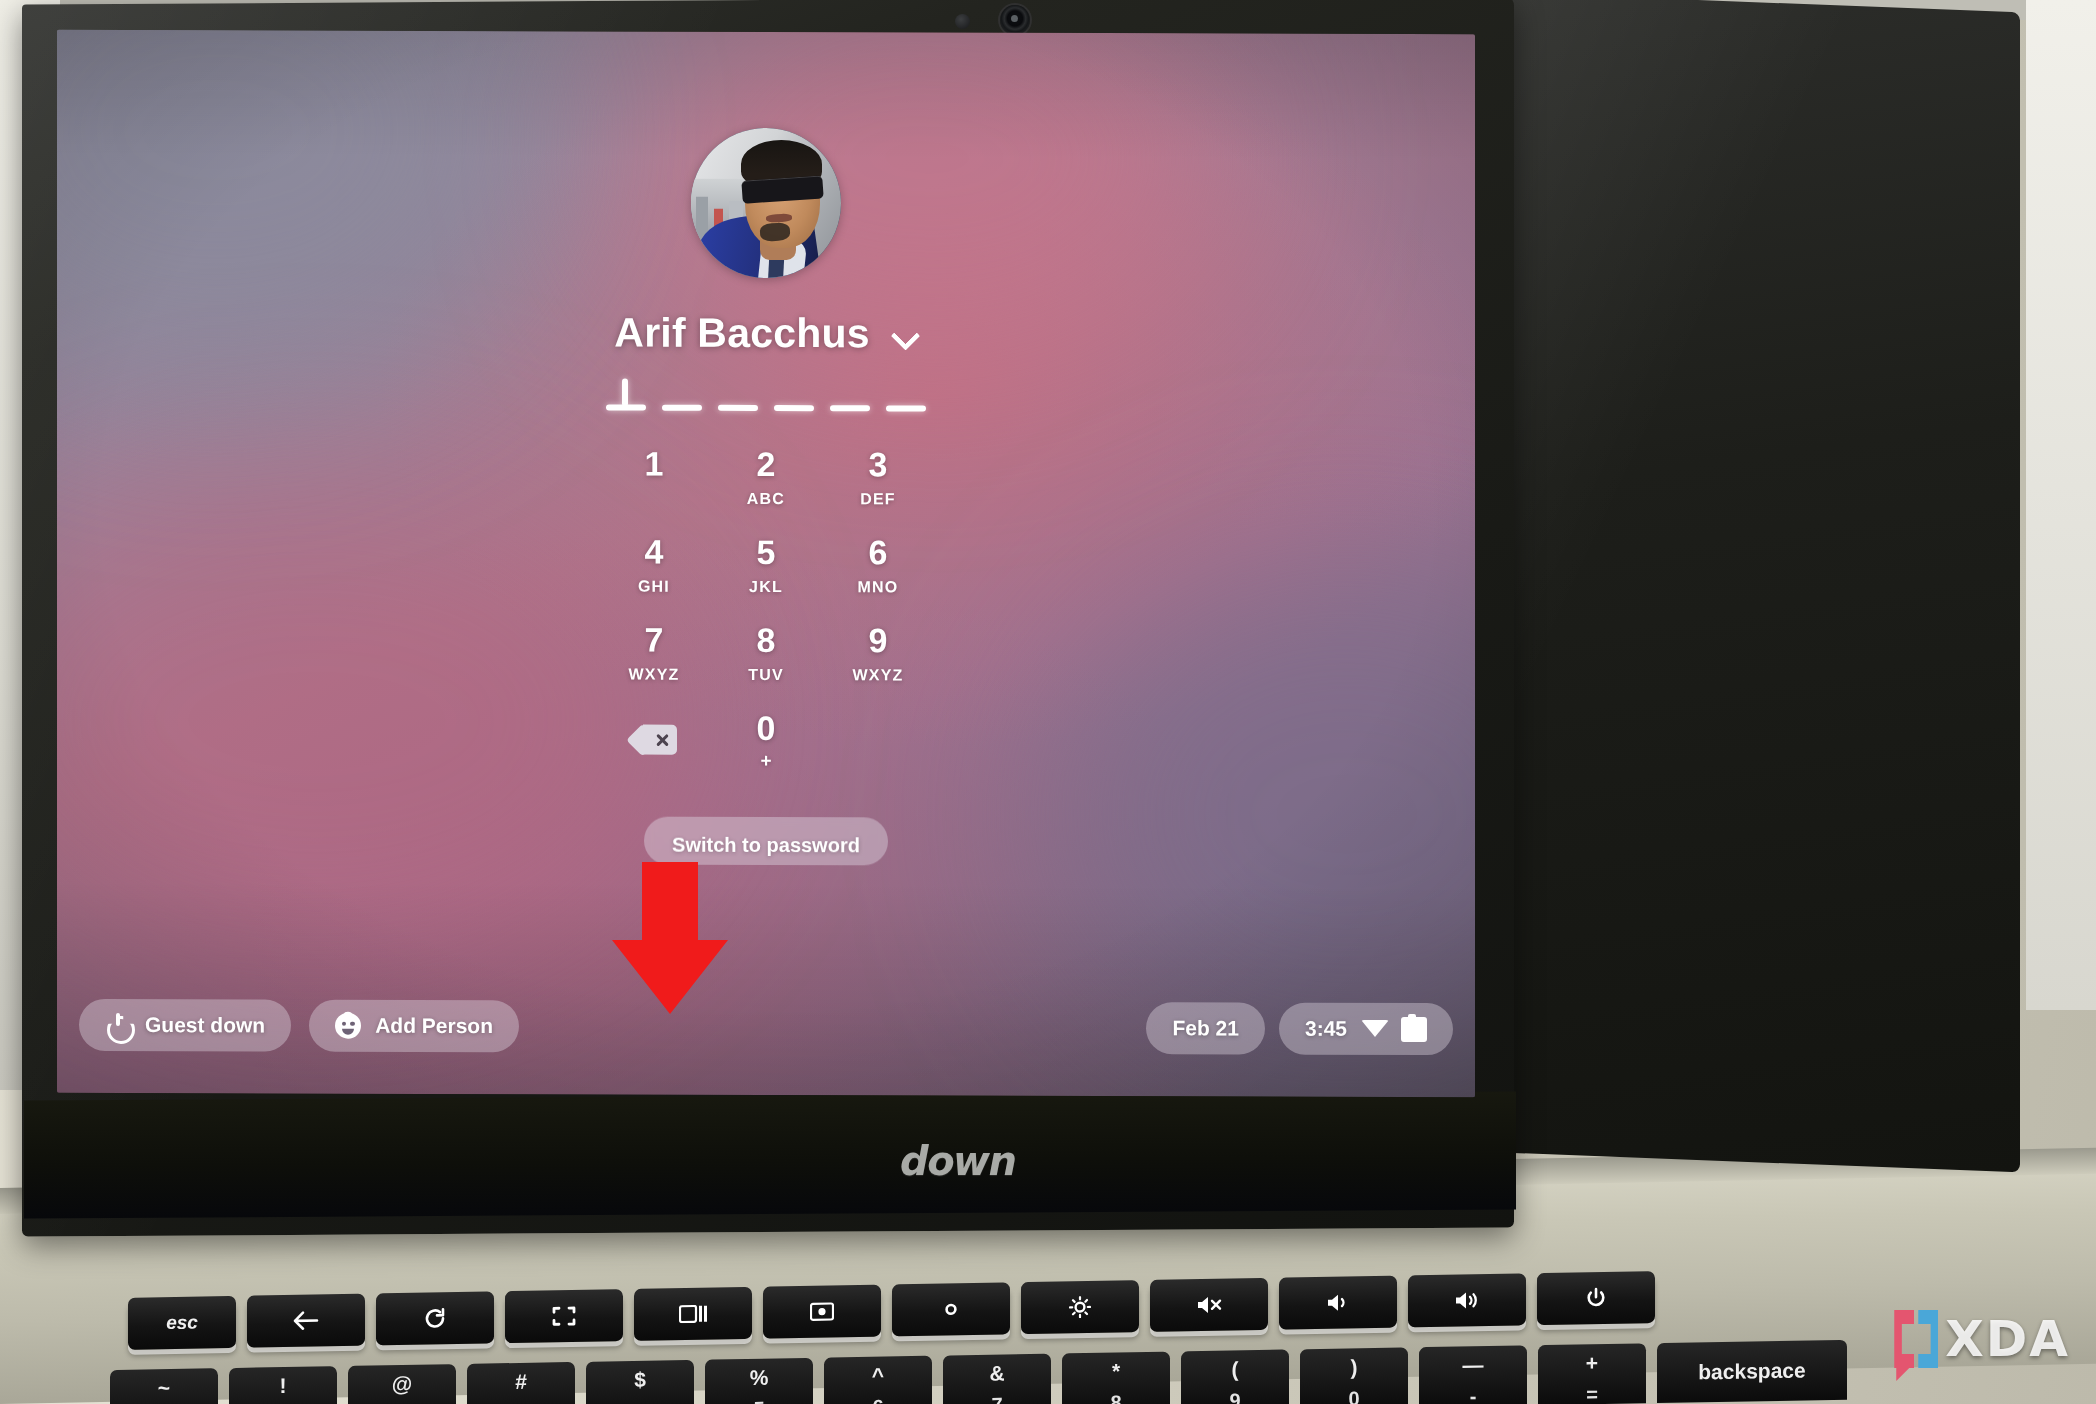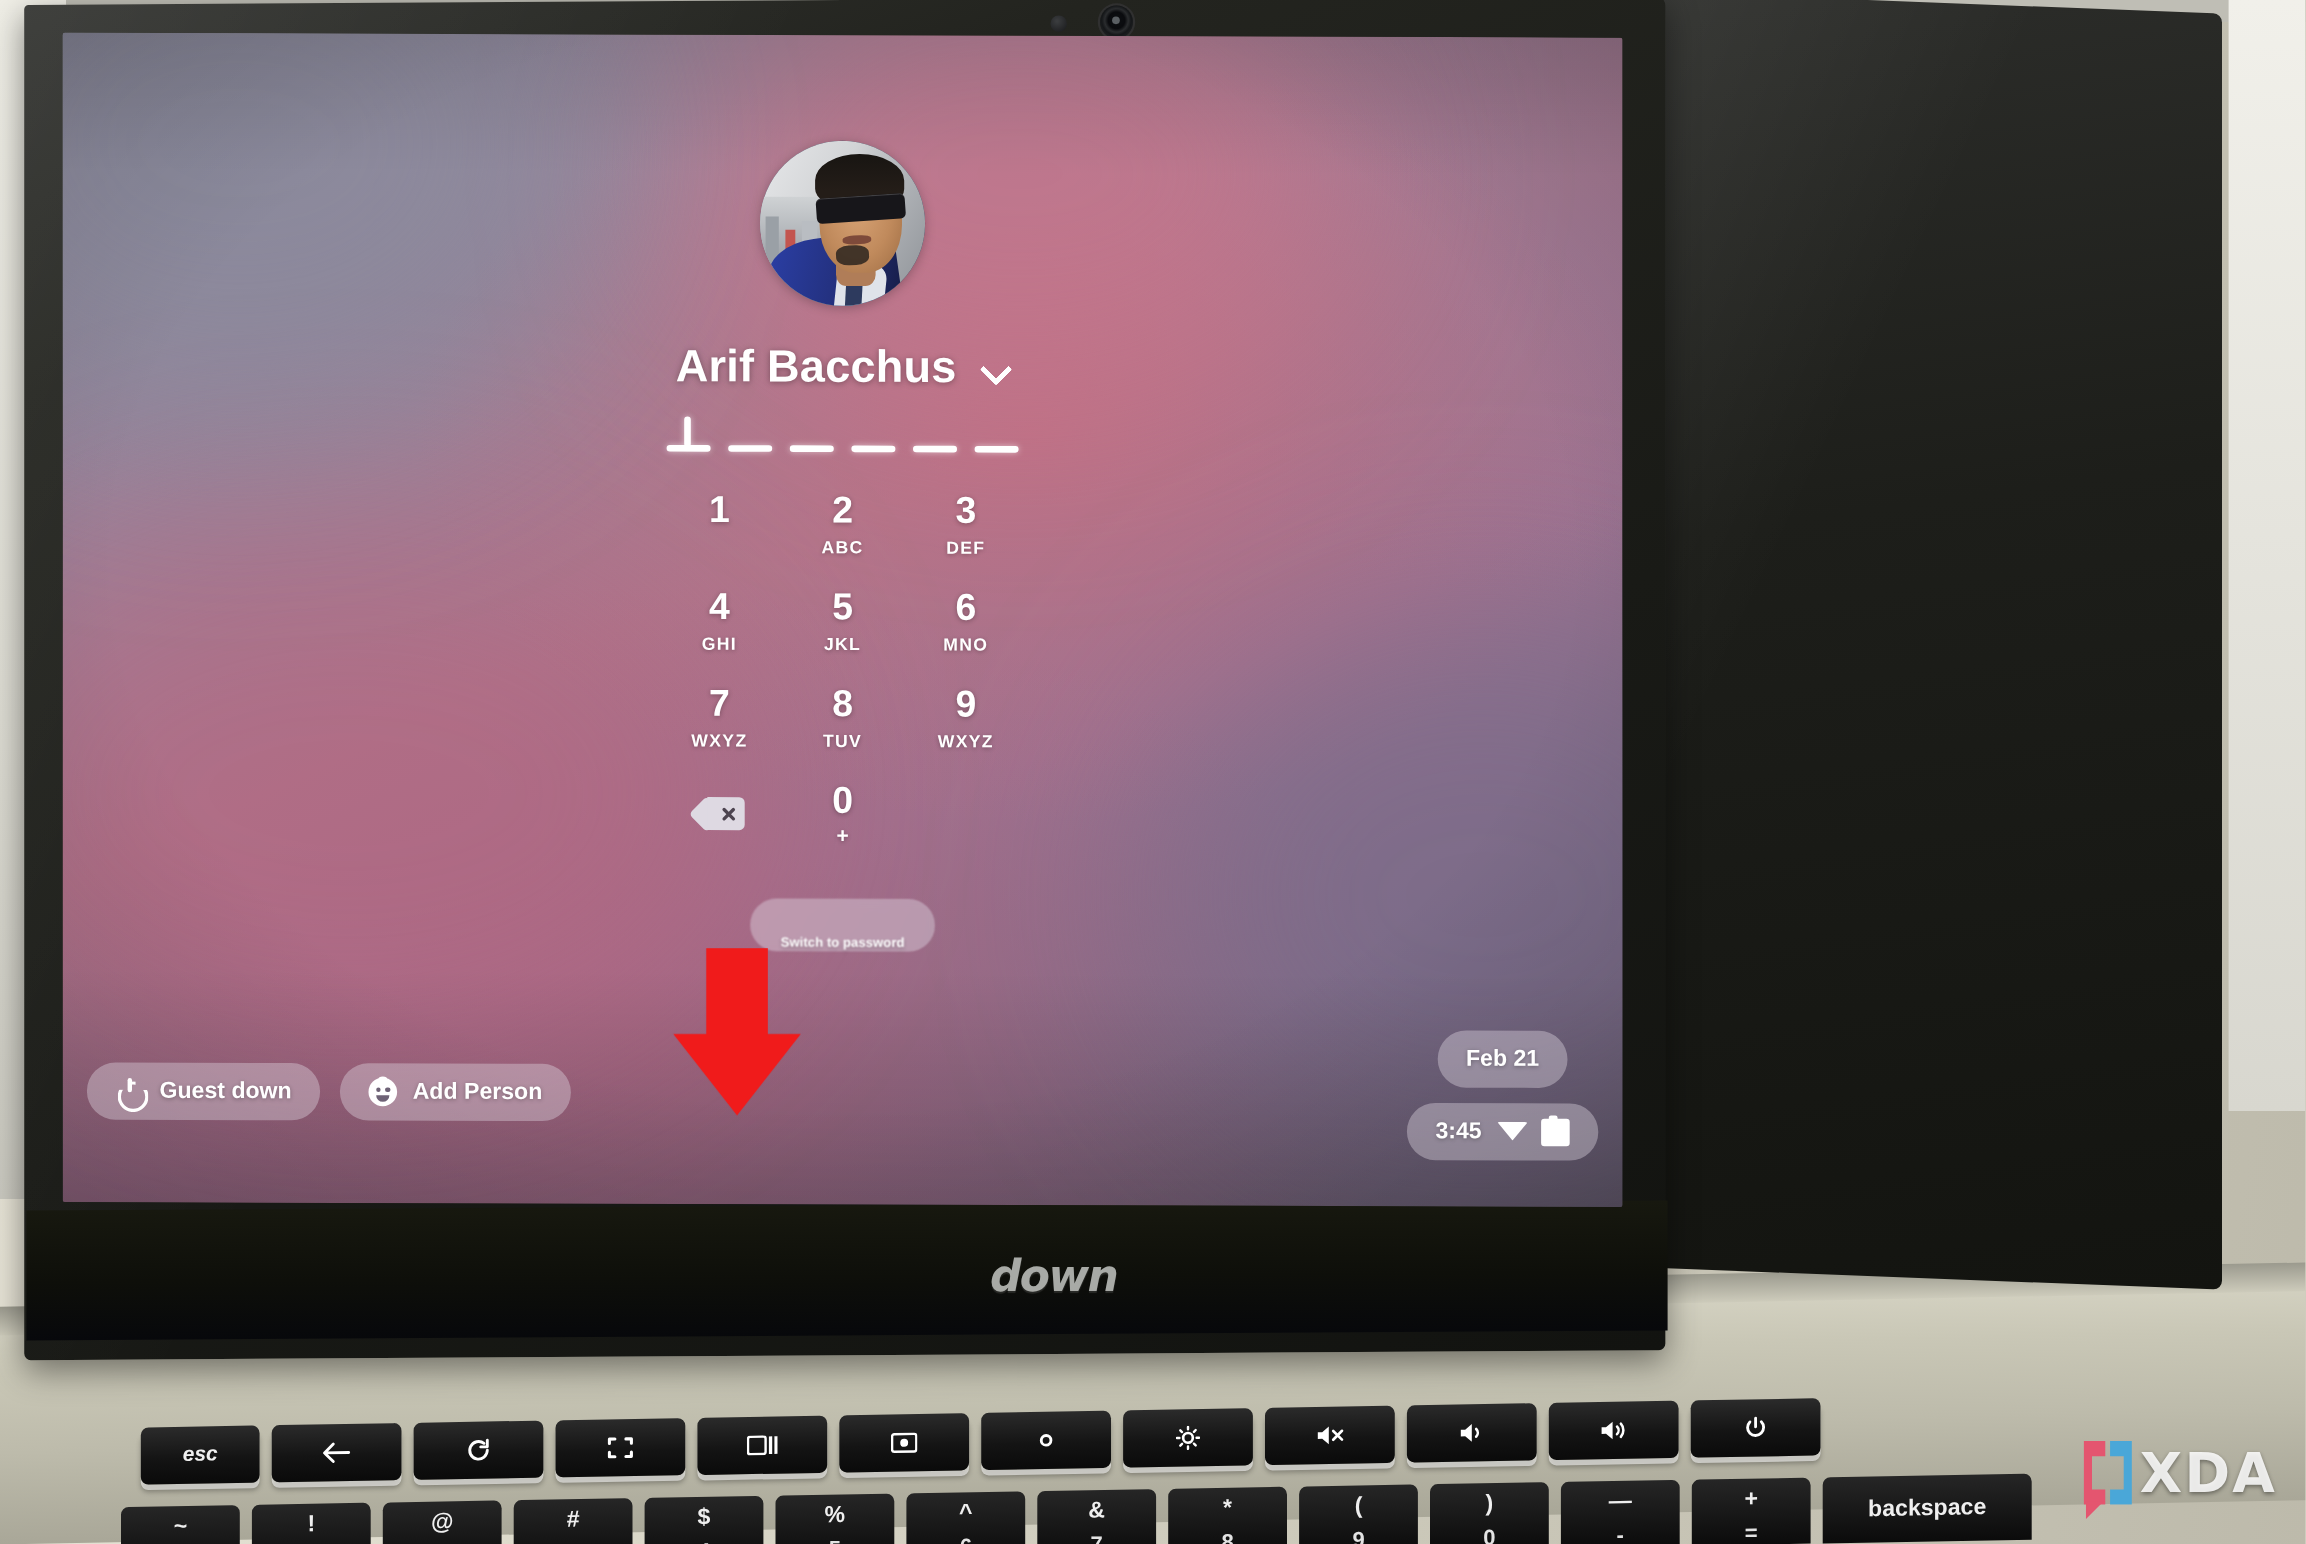--- a/index.html
+++ b/index.html
@@ -126,34 +126,34 @@
   .key.empty{ visibility:hidden; }
   #backspace{ width:46px; height:30px; position:relative; margin-top:14px; }
   #backspace .bsbody{ position:absolute; right:0; top:0; width:34px;height:30px;
      background:#ded9e2; border-radius:0 5px 5px 0; }
   #backspace .bstip{ position:absolute; left:0; top:3.5px; width:23px;height:23px;
      background:#ded9e2; transform:rotate(45deg); border-radius:4px; }
   #backspace .x1,#backspace .x2{ position:absolute; left:24px; top:14px;
      width:15px;height:3px; background:#4d4450; border-radius:2px; }
   #backspace .x1{ transform:rotate(45deg);} #backspace .x2{ transform:rotate(-45deg);}
 
-  #switchBtn{ margin-top:26px; padding:16px 28px; height:48px; line-height:48px;
+  #switchBtn{ margin-top:26px; padding:4px 28px; height:48px; line-height:48px;
      border-radius:24px; background:rgba(224,216,228,.42); color:#fff;
-     font-size:12px; font-weight:bold; border:none; cursor:pointer;
+     font-size:20px; font-weight:bold; border:none; cursor:pointer;
      backdrop-filter:blur(4px); text-shadow:0 1px 4px rgba(0,0,0,.25);}
 
   
   #shelf{ position:absolute; left:0; right:0; bottom:42px; z-index:6;
      display:flex; align-items:center; padding:0 22px; }
   .pill{ height:52px; border-radius:26px; background:rgba(223,216,226,.40);
      color:#fff; font-size:21px; font-weight:bold; display:flex; align-items:center;
      gap:14px; padding:0 26px; cursor:pointer; border:none; white-space:nowrap;
      text-shadow:0 1px 4px rgba(0,0,0,.3); }
   #shelf .left{ display:flex; gap:18px; }
-  #shelf .right{ margin-left:auto; display:flex; gap:14px; align-items:center;flex-direction:column; }
+  #shelf .right{ margin-left:auto; display:flex; gap:14px; align-items:center; }
 
   .ico{ width:26px; height:26px; position:relative; flex:0 0 26px; }
   
   .ico-power:before{ content:""; position:absolute; left:2px; top:4px;
      width:22px;height:22px; border:3.2px solid #fff; border-radius:50%;
      clip-path:polygon(0 28%,42% 28%,42% 0,58% 0,58% 28%,100% 28%,100% 100%,0 100%); }
   .ico-power:after{ content:""; position:absolute; left:11.4px; top:1px;
      width:3.2px;height:13px; background:#fff; border-radius:2px; }
   
   .ico-person{ border-radius:50%; background:#fff; }

